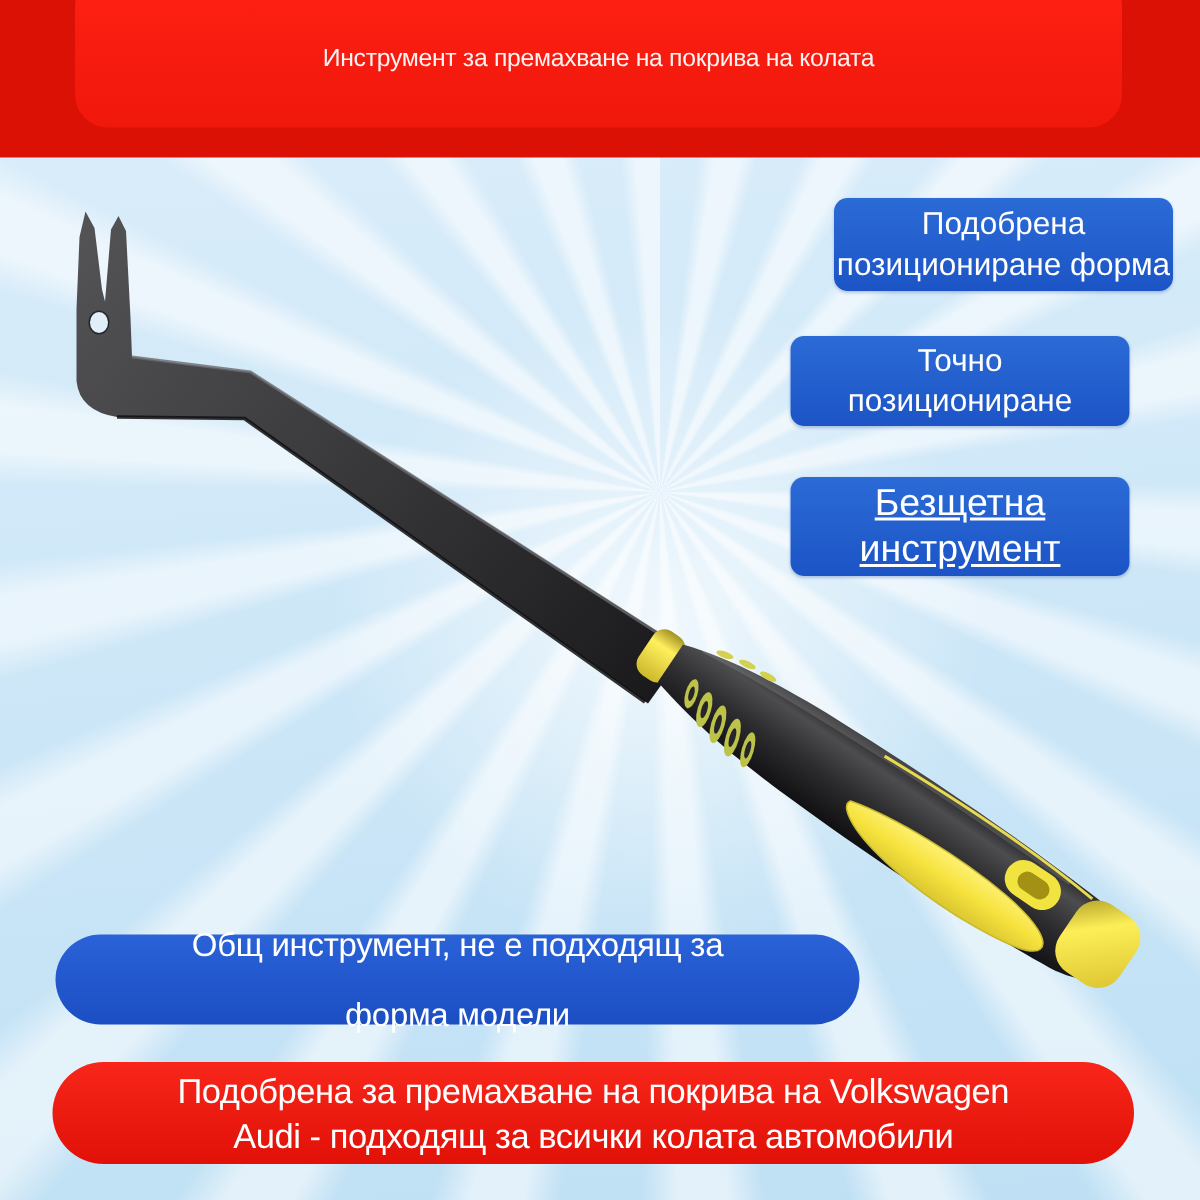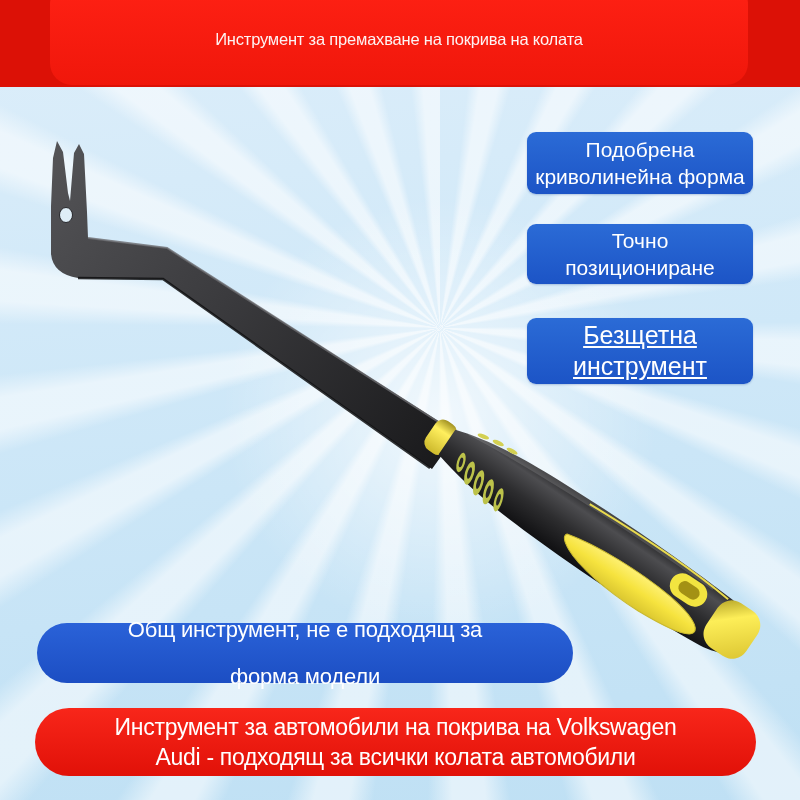--- a/index.html
+++ b/index.html
@@ -12,40 +12,40 @@
     position:absolute;inset:0;
     background:
       radial-gradient(circle at 55% 52%, rgba(255,255,255,.72) 0%, rgba(255,255,255,0) 36%),
       repeating-conic-gradient(from 0deg at 55% 41%,
         rgba(255,255,255,0) 0deg 6.5deg,
         rgba(255,255,255,.55) 9.5deg 13.5deg,
         rgba(255,255,255,0) 16.5deg),
       linear-gradient(175deg,#ddeefa 0%,#cfe8f8 45%,#bfe0f4 100%);
   }
   
-  .header{position:absolute;left:0;top:0;width:800px;height:87px;background:#dc1106;}
+  .header{position:absolute;left:0;top:0;width:800px;height:105px;background:#dc1106;}
   .header-inner{
     position:absolute;left:50px;top:-18px;width:698px;height:103px;border-radius:22px;
     background:linear-gradient(180deg,#ff2114 0%,#f0170b 100%);
     display:flex;align-items:center;justify-content:center;
   }
   .header-title{
     color:#fdf3f3;font-size:16.5px;letter-spacing:-.2px;padding-top:12px;
   }
   
   .tool{position:absolute;left:0;top:0;}
   
   .feature{
     position:absolute;left:527px;width:226px;border-radius:9px;
     background:linear-gradient(180deg,#2b6bd6 0%,#1c54c6 100%);
     box-shadow:0 1px 2px rgba(20,60,140,.25);
     display:flex;flex-direction:column;align-items:center;justify-content:center;
     color:#ffffff;text-align:center;
   }
-  .f1{top:132px;height:62px;font-size:21px;line-height:27px;}
+  .f1{top:132px;height:62px;font-size:21px;line-height:27px;margin-left:29px;}
   .f2{top:224px;height:60px;font-size:21px;line-height:27px;}
   .f3{top:318px;height:66px;font-size:25px;line-height:31px;text-decoration:underline;}
   
   .note{
     position:absolute;left:37px;top:623px;width:536px;height:60px;border-radius:30px;
     background:linear-gradient(180deg,#2a62d8 0%,#1c4ec3 100%);
     display:flex;flex-direction:column;align-items:center;justify-content:center;
     color:#ffffff;font-size:22px;line-height:27px;letter-spacing:-.2px;text-align:left;gap:20px;
   }
   
@@ -142,34 +142,34 @@
   </svg>
 
   <div class="header">
     <div class="header-inner">
       <span class="header-title">Инструмент за премахване на покрива на колата</span>
     </div>
   </div>
 
   <div class="feature f1">
     <span>Подобрена</span>
-    <span>криволинейна форма</span>
+    <span>позициониране форма</span>
   </div>
   <div class="feature f2">
     <span>Точно</span>
     <span>позициониране</span>
   </div>
   <div class="feature f3">
     <span>Безщетна</span>
     <span>инструмент</span>
   </div>
 
   <div class="note">
     <span>Общ инструмент, не е подходящ за</span>
     <span>форма модели</span>
   </div>
 
   <div class="banner">
-    <span>Инструмент за автомобили на покрива на Volkswagen</span>
+    <span>Подобрена за премахване на покрива на Volkswagen</span>
     <span>Audi - подходящ за всички колата автомобили</span>
   </div>
 
 </div>
 
 </body></html>

